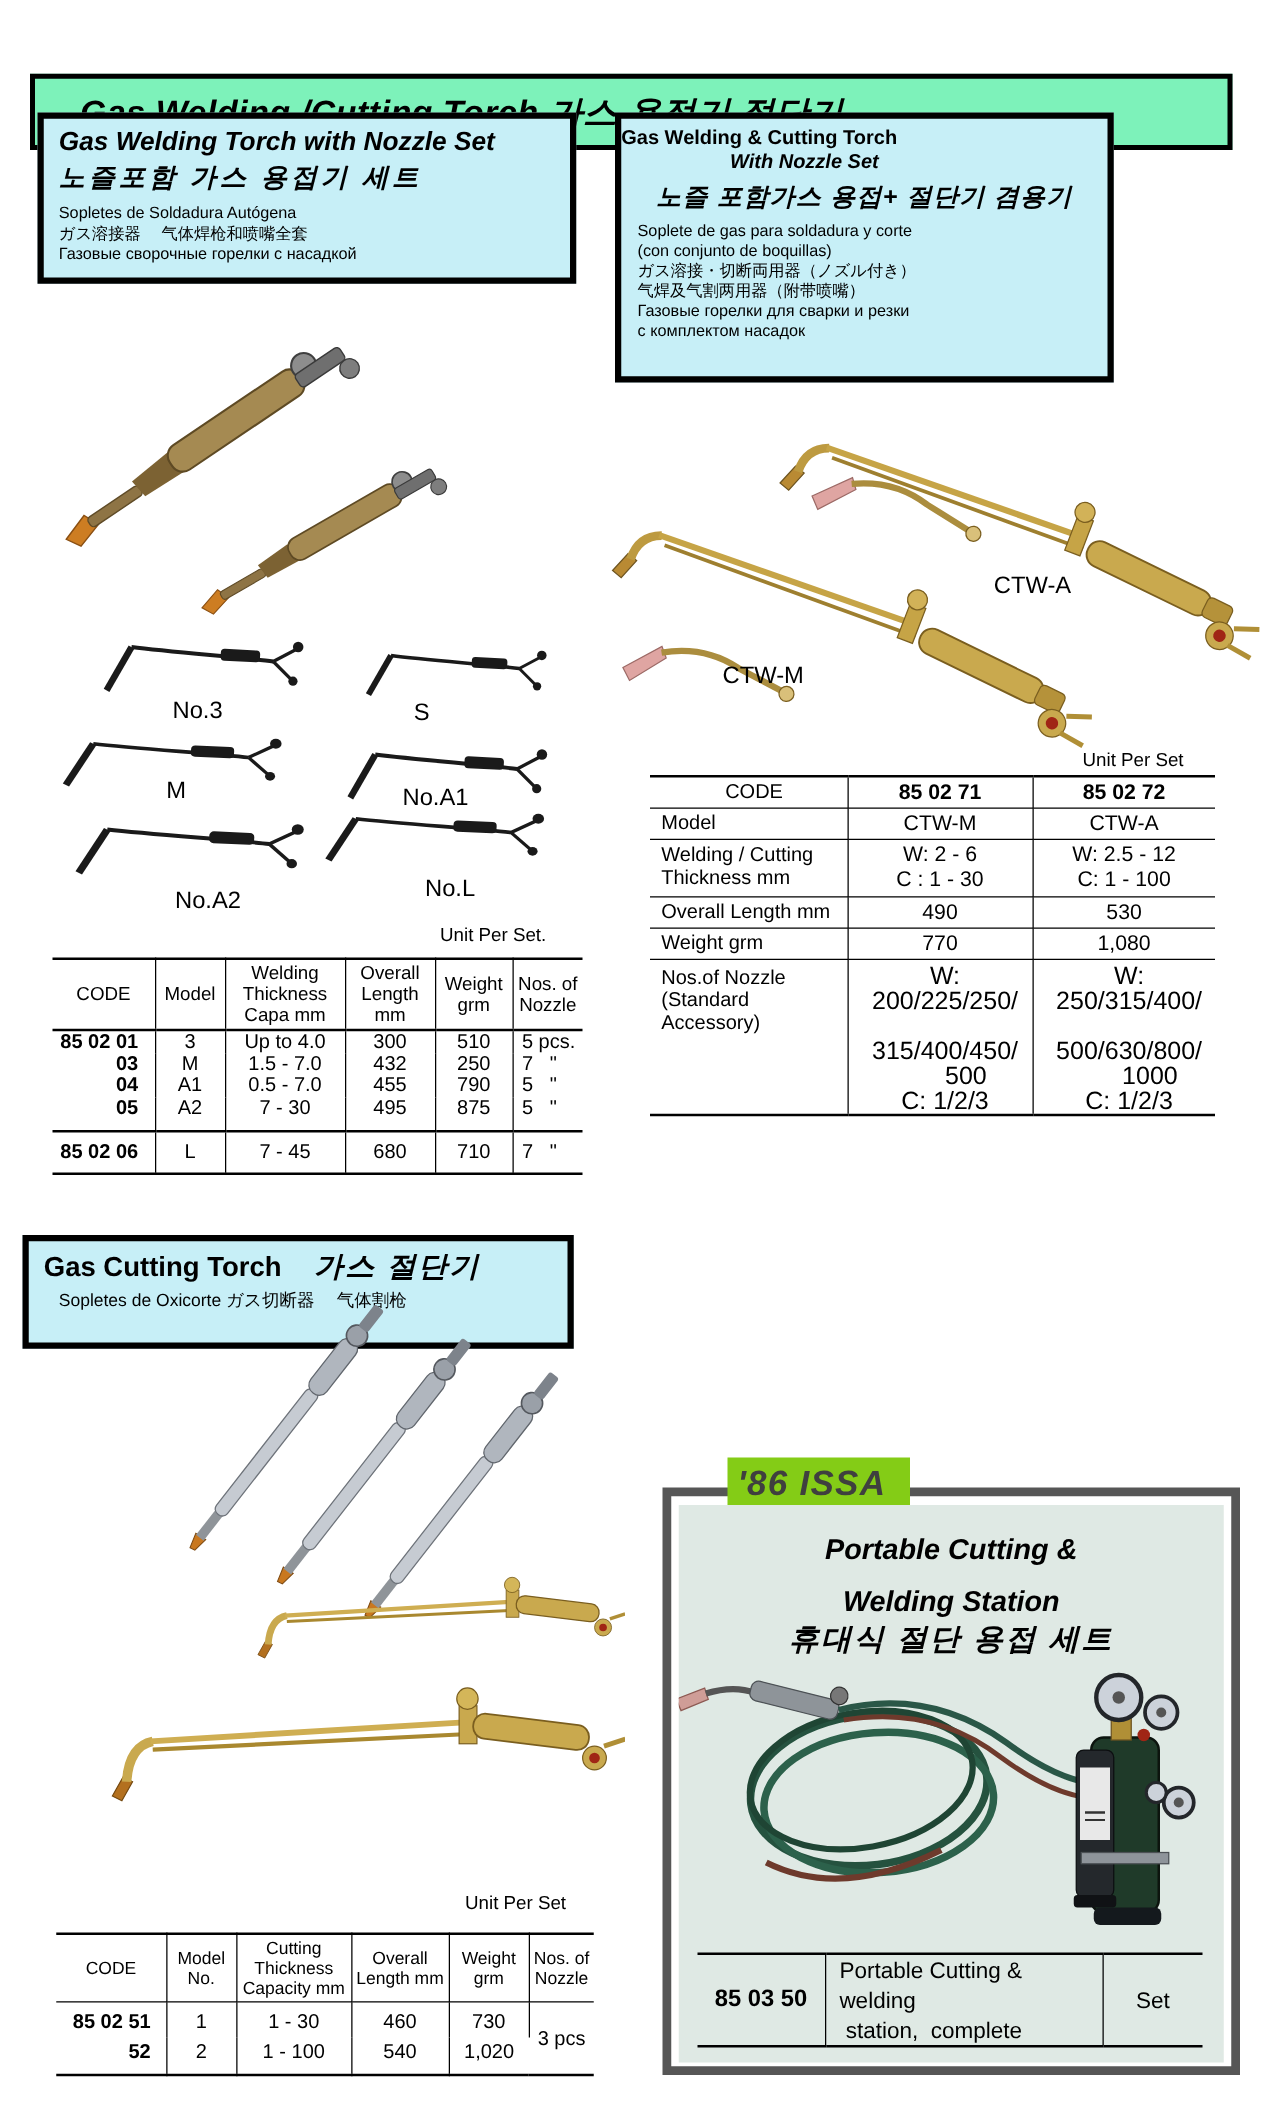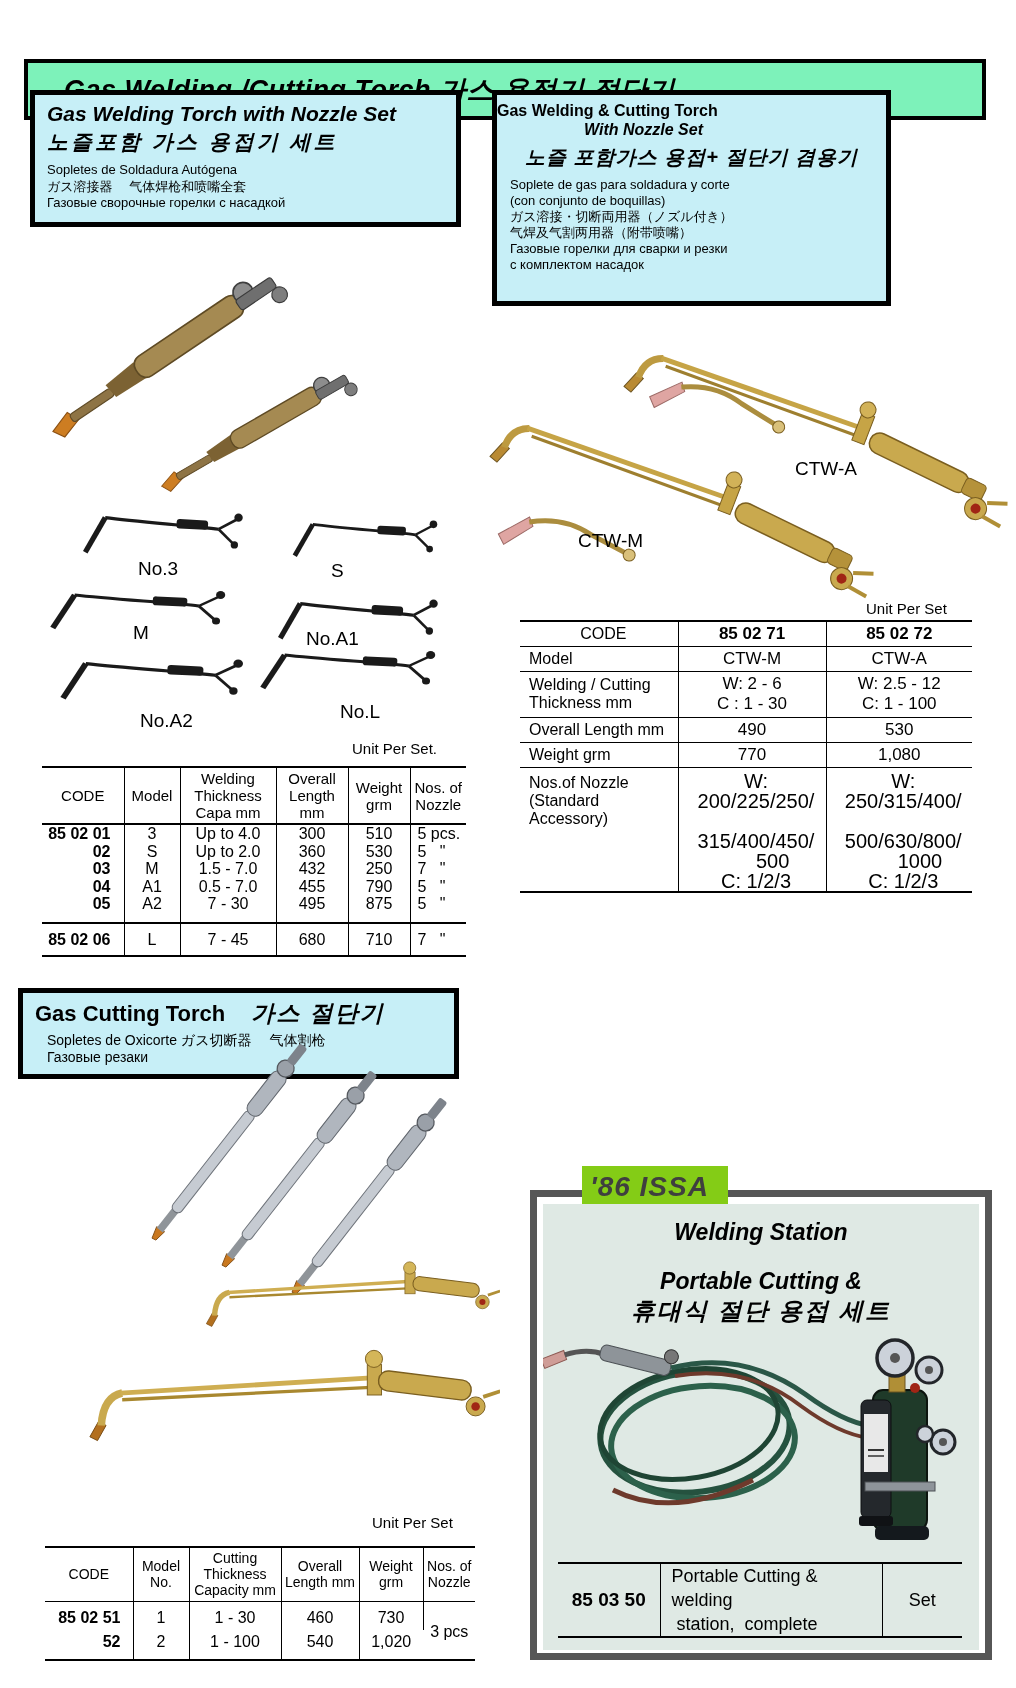--- a/index.html
+++ b/index.html
@@ -199,21 +199,21 @@
   <use href="#lt" transform="translate(255,20) scale(0.95)"></use>
   <use href="#lt" transform="translate(12,90) scale(1.15,1.0)"></use>
   <use href="#lt" transform="translate(240,98) scale(1.05)"></use>
   <use href="#lt" transform="translate(22,158) scale(1.2,1.05)"></use>
   <use href="#lt" transform="translate(222,150) scale(1.15,1.0)"></use>
 </svg>
 
 <div class="lbl" style="left:138px;top:558px">No.3</div>
 <div class="lbl" style="left:331px;top:560px">S</div>
 <div class="lbl" style="left:133px;top:622px">M</div>
-<div class="lbl" style="left:306px;top:628px">No.A1</div>
+<div class="lbl" style="left:322px;top:628px">No.A1</div>
 <div class="lbl" style="left:140px;top:710px">No.A2</div>
 <div class="lbl" style="left:340px;top:701px">No.L</div>
 
 <div class="unit-note" style="left:352px;top:740px;width:110px">Unit Per Set.</div>
 
 <table class="t-left">
   <colgroup>
       <col style="width:82px">
       <col style="width:56px">
       <col style="width:96px">
@@ -240,28 +240,20 @@
   <tbody>
     <tr>
       <td class="code">85 02 01</td>
       <td>3</td>
       <td>Up to 4.0</td>
       <td>300</td>
       <td>510</td>
       <td class="noz">5 pcs.</td>
     </tr>
     <tr>
-      <td class="code">02</td>
-      <td>S</td>
-      <td>Up to 2.0</td>
-      <td>360</td>
-      <td>530</td>
-      <td class="noz">5   "</td>
-    </tr>
-    <tr>
       <td class="code">03</td>
       <td>M</td>
       <td>1.5 - 7.0</td>
       <td>432</td>
       <td>250</td>
       <td class="noz">7   "</td>
     </tr>
     <tr>
       <td class="code">04</td>
       <td>A1</td>
@@ -362,21 +354,20 @@
     </tr>
   </tbody>
 </table>
 
 <div class="abs cyan-panel cutpanel">
   <div class="cut-row">
     <span class="cut-t1">Gas Cutting Torch</span>
     <span class="cut-t2">가스 절단기</span>
   </div>
   <div class="cut-sub first">Sopletes de Oxicorte  ガス切断器　 气体割枪</div>
-  <div class="cut-sub">Газовые резаки</div>
 </div>
 
 <svg class="abs" style="left:30px;top:1040px" width="470" height="475" viewBox="0 0 470 475">
   <use href="#cct" transform="translate(118,195) rotate(-52) scale(0.85)"></use>
   <use href="#cct" transform="translate(188,222) rotate(-52) scale(0.85)"></use>
   <use href="#cct" transform="translate(258,249) rotate(-52) scale(0.85)"></use>
   <use href="#bct" transform="translate(175,213) scale(0.68)"></use>
   <use href="#bct" transform="translate(58,298) scale(0.95)"></use>
 </svg>
 
@@ -424,22 +415,22 @@
       <td>1,020</td>
     </tr>
   </tbody>
 </table>
 
 <div class="abs frame"></div>
 <div class="abs frame-label">
   <span>'86 ISSA</span>
 </div>
 <div class="abs station-panel">
+  <div class="st-t st-t1">Portable Cutting &amp;</div>
   <div class="st-t st-t2">Welding Station</div>
-  <div class="st-t st-t1">Portable Cutting &amp;</div>
   <div class="st-t st-t3">휴대식 절단 용접 세트</div>
 </div>
 
 <svg class="abs" style="left:543px;top:1330px" width="436" height="224" viewBox="0 0 436 224">
 
   <ellipse cx="152" cy="102" rx="95" ry="60" fill="none" stroke="#25523f" stroke-width="6" transform="rotate(-7 152 102)"></ellipse>
   <ellipse cx="160" cy="112" rx="92" ry="56" fill="none" stroke="#2c614b" stroke-width="6" transform="rotate(-4 160 112)"></ellipse>
   <ellipse cx="146" cy="94" rx="90" ry="54" fill="none" stroke="#1f4534" stroke-width="5" transform="rotate(-10 146 94)"></ellipse>
   <path d="M70,160 Q130,190 210,150" fill="none" stroke="#6e3a2c" stroke-width="5"></path>
 

